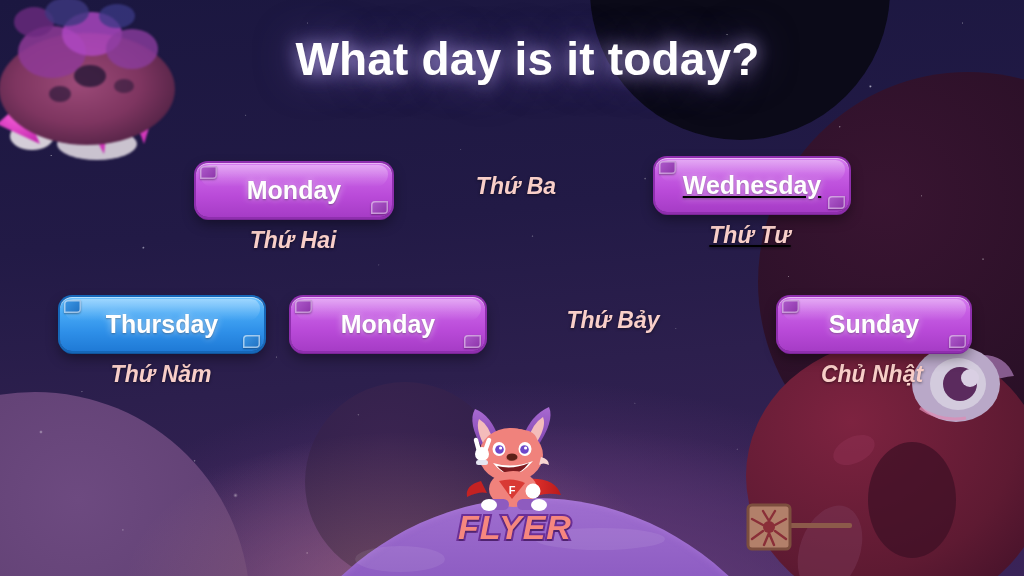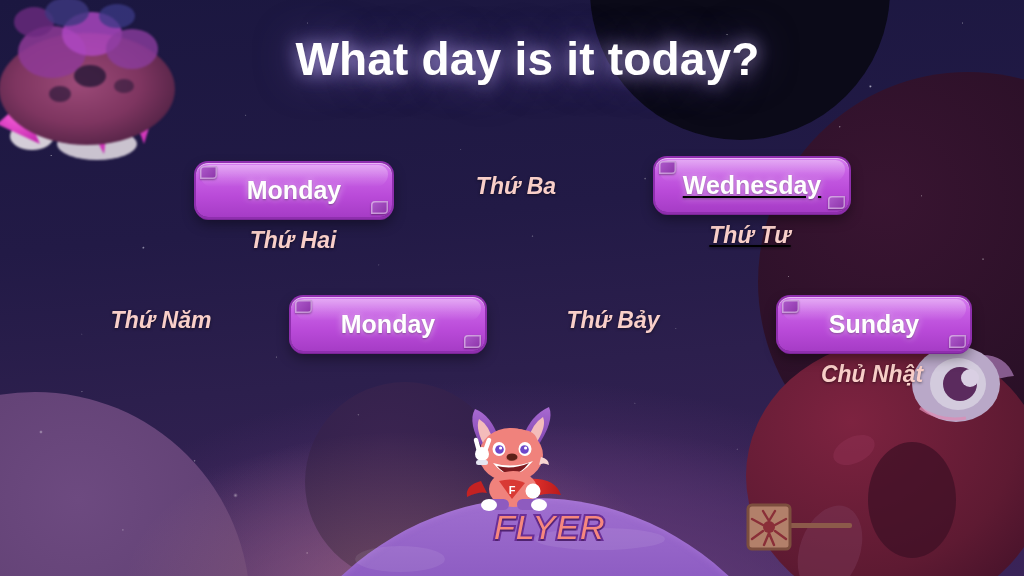--- a/index.html
+++ b/index.html
@@ -175,26 +175,25 @@
   .vi{
     margin-top:10px; text-align:center;
     font-size:23px; font-style:italic; font-weight:bold; color:#f9cfc9;
     text-shadow:0 1px 3px rgba(0,0,0,.5);
     white-space:nowrap;
   }
 
   
   .flyer-logo{
     position:absolute; left:458px; top:508px; width:112px; 
-    font-size:34px; font-weight:normal; font-style:italic; letter-spacing:1px;
+    font-size:34px; font-weight:bold; font-style:italic; letter-spacing:1px;
     color:#f6877f;
     -webkit-text-stroke:4px #6b2f96;
     paint-order:stroke fill;
     text-shadow:0 2px 0 rgba(0,0,0,.25);
-    margin-left:36px;
   }
 </style>
 </head>
 <body>
 
 <div id="stage">
 
   <div class="body-black"></div>
   <div class="body-maroon"></div>
   <div class="stars s1"></div>
@@ -344,20 +343,25 @@
       </div>
       <div class="day" style="left: 655px; top: 158px; width: 194px; text-decoration: underline;">
         <div class="chip purple">
           <span class="notch tl"></span>
           <span class="notch br"></span>
           <span class="label">Wednesday</span>
         </div>
         <div class="vi" style="width:192px;margin-left:-1px;">Thứ Tư</div>
       </div>
       <div class="day" style="left: 60px; top: 297px; width: 204px;">
+        <div class="chip blue">
+          <span class="notch tl"></span>
+          <span class="notch br"></span>
+          <span class="label">Thursday</span>
+        </div>
         <div class="vi" style="width:202px;margin-left:0px;">Thứ Năm</div>
       </div>
       <div class="day" style="left: 291px; top: 297px; width: 194px;">
         <div class="chip purple">
           <span class="notch tl"></span>
           <span class="notch br"></span>
           <span class="label">Monday</span>
         </div>
       </div>
       <div class="day" style="left: 515px; top: 297px; width: 205px;">

